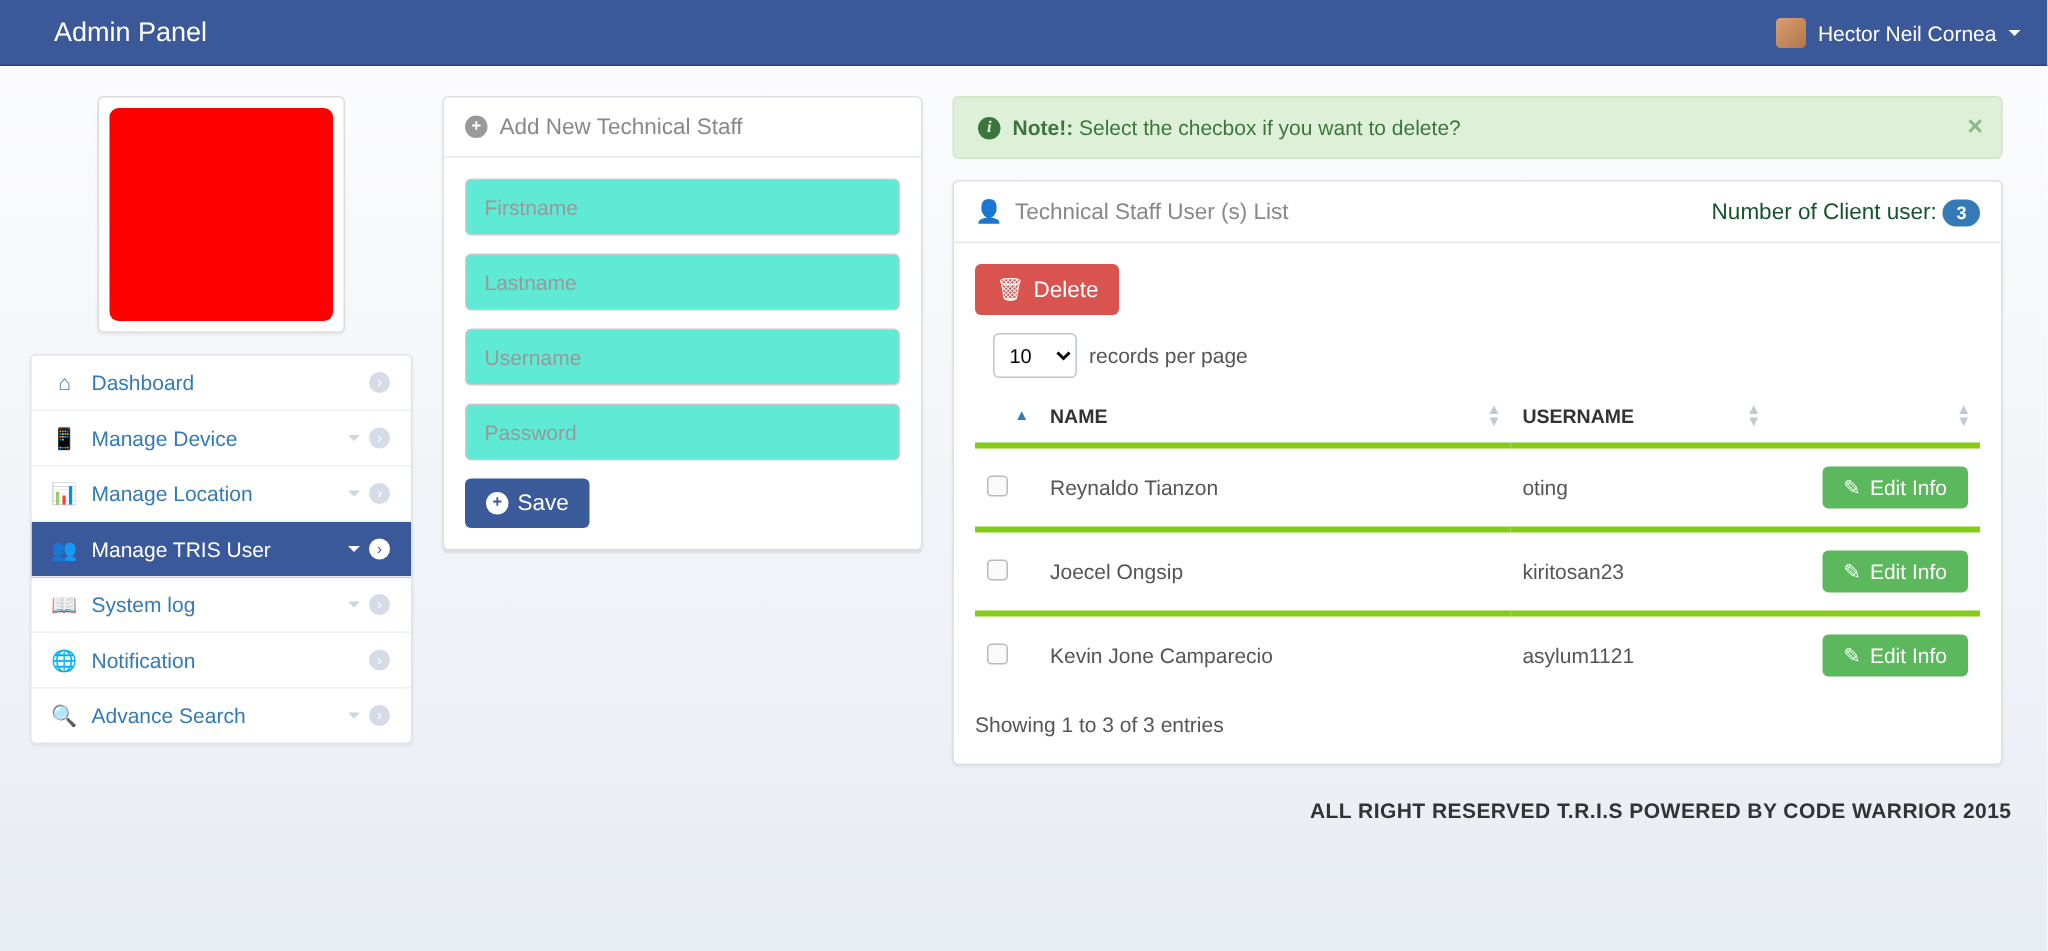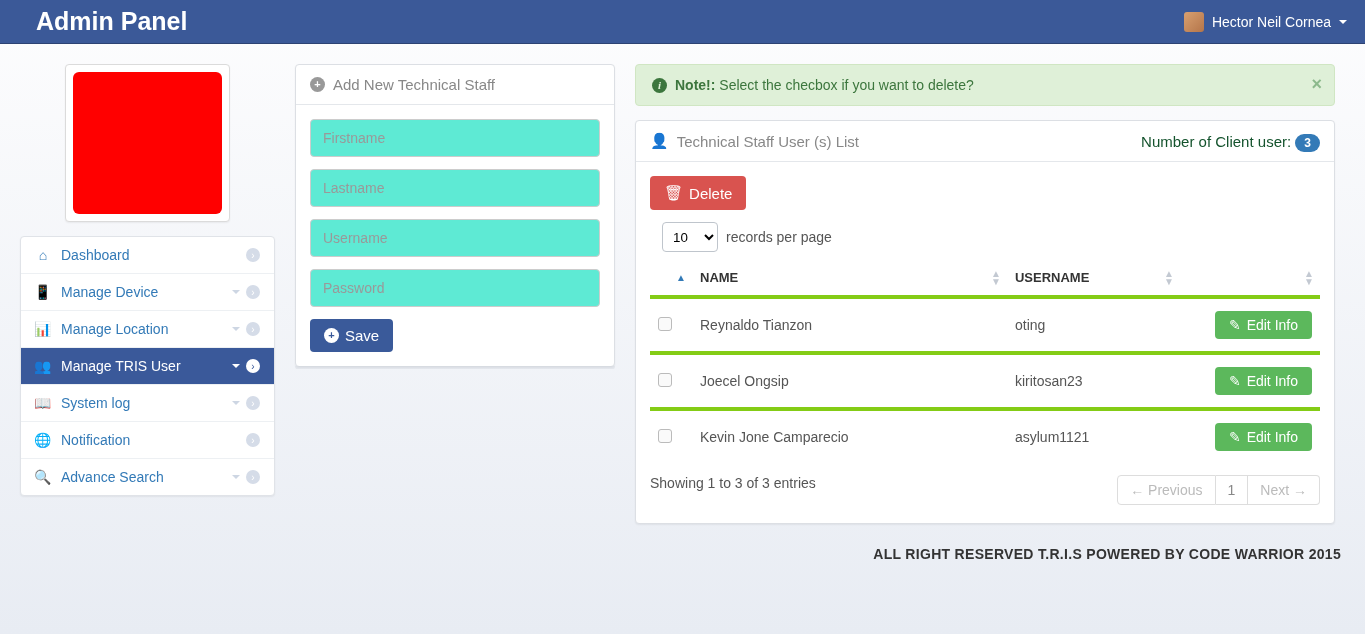--- a/index.html
+++ b/index.html
@@ -1,19 +1,19 @@
 <!DOCTYPE html>
 <html><head>
 <meta charset="utf-8">
 <style>
 * { box-sizing: border-box; margin: 0; padding: 0; }
 body { font-family: "Helvetica Neue", Helvetica, Arial, sans-serif; font-size: 14px; background: linear-gradient(180deg, #fdfdfe 0%, #e8ecf3 100%); min-height: 634px; color: #333; }
 
 .topbar { background: #3b5998; height: 44px; display: flex; align-items: center; justify-content: space-between; padding: 0 18px 0 36px; color: #fff; border-bottom: 1px solid #2d4373; }
-.topbar .title { font-size: 25px; font-weight: 700; }
+.topbar .title { font-size: 18px; font-weight: 400; }
 .topbar .usermenu { display: flex; align-items: center; gap: 8px; cursor: pointer; font-size: 14px; }
 .avatar { width: 20px; height: 20px; border-radius: 3px; background: linear-gradient(135deg,#d8a070,#b4754a); display:inline-block; }
 .caret { width:0; height:0; border-left:4px solid transparent; border-right:4px solid transparent; border-top:4px solid #fff; }
 
 .page { display:flex; gap:20px; padding:20px 30px 10px 20px; align-items:flex-start; }
 
 .sidebar-col { width:255px; flex-shrink:0; }
 .img-box { width:165px; height:158px; margin:0 auto 14px; background:#fff; border:1px solid #dbdbdb; border-radius:4px; padding:7px; box-shadow:0 1px 2px rgba(0,0,0,0.06); }
 .img-box-inner { width:100%; height:100%; background:red; border-radius:6px; }
 
@@ -55,21 +55,21 @@
 .search-inp { height:30px; border:1px solid #ccc; border-radius:4px; padding:4px 8px; width:220px; }
 
 table.dt { width:100%; border-collapse:collapse; }
 table.dt th { text-align:left; font-size:13px; font-weight:700; color:#333; padding:10px 8px; border-bottom:1px solid #d6d9de; position:relative; }
 table.dt th .sort { position:absolute; right:6px; top:50%; transform:translateY(-50%); color:#c3c9d2; font-size:10px; line-height:8px; }
 table.dt th .sort.asc-active .u { color:#337ab7; }
 table.dt td { padding:12px 8px; border-top:4px solid #84cc16; color:#555; font-size:14px; }
 .cb { width:14px; height:14px; border:1px solid #bbb; border-radius:3px; background:#fafafa; display:inline-block; cursor:pointer; }
 .action-cell { text-align:right; }
 
-.dt-footer { display:flex; justify-content:space-between; align-items:flex-start; padding:12px 0 4px; color:#555; }
+.dt-footer { display:flex; justify-content:space-between; align-items:center; padding:12px 0 4px; color:#555; }
 .pagination { display:flex; }
 .pag-btn { border:1px solid #ddd; padding:6px 12px; background:#fff; color:#888; font-size:14px; cursor:pointer; }
 .pag-btn.disabled { color:#bbb; cursor:default; }
 .pag-btn:first-child { border-radius:4px 0 0 4px; }
 .pag-btn:last-child { border-radius:0 4px 4px 0; }
 .pag-btn + .pag-btn { border-left:none; }
 
 .footer-text { text-align:right; padding:12px 24px 20px; font-size:14px; font-weight:600; color:#333; letter-spacing:.3px; }
 
 .plus-circle { width:15px; height:15px; border-radius:50%; background:#999; color:#fff; display:inline-flex; align-items:center; justify-content:center; font-size:11px; font-weight:700; line-height:1; }
@@ -269,25 +269,20 @@
                 <td class="action-cell"><button class="btn btn-success">
                     <span>✎</span> 
                     <span>Edit Info</span>
                   </button></td>
               </tr>
             </tbody>
         </table>
 
         <div class="dt-footer">
           <div>Showing 1 to 3 of 3 entries</div>
-          <div class="pagination">
-            <span class="pag-btn disabled">← <span>Previous</span></span>
-            <span class="pag-btn">1</span>
-            <span class="pag-btn disabled"><span>Next</span> →</span>
-          </div>
         </div>
       </div>
     </div>
   </div>
 
 </div>
 
 <div class="footer-text">ALL RIGHT RESERVED T.R.I.S POWERED BY CODE WARRIOR 2015</div>
 
 </body></html>

